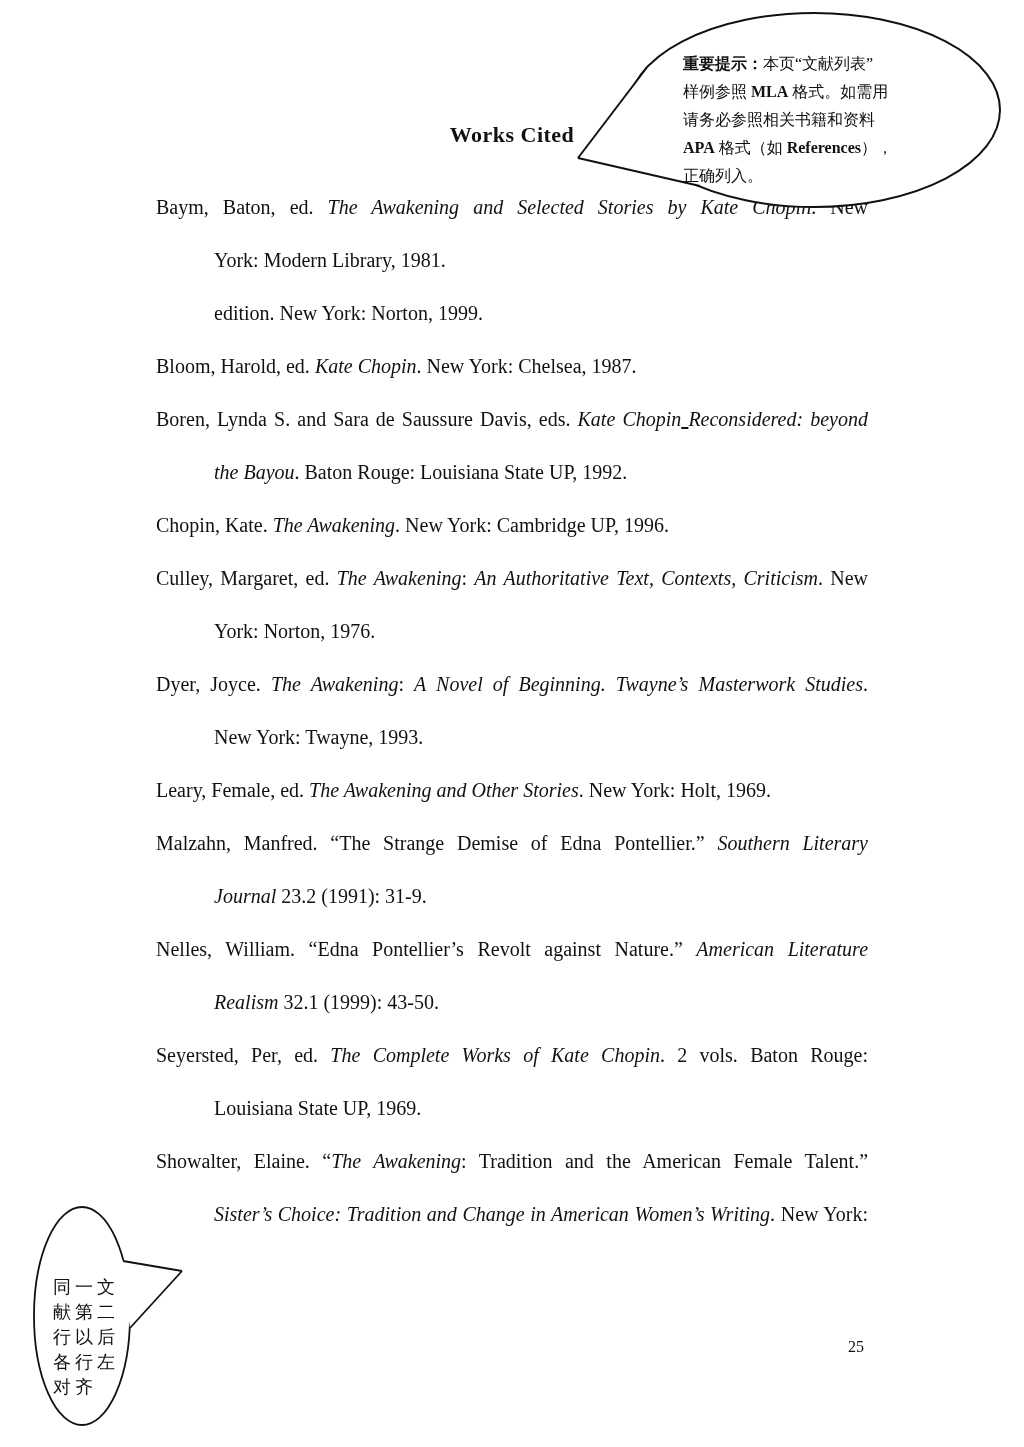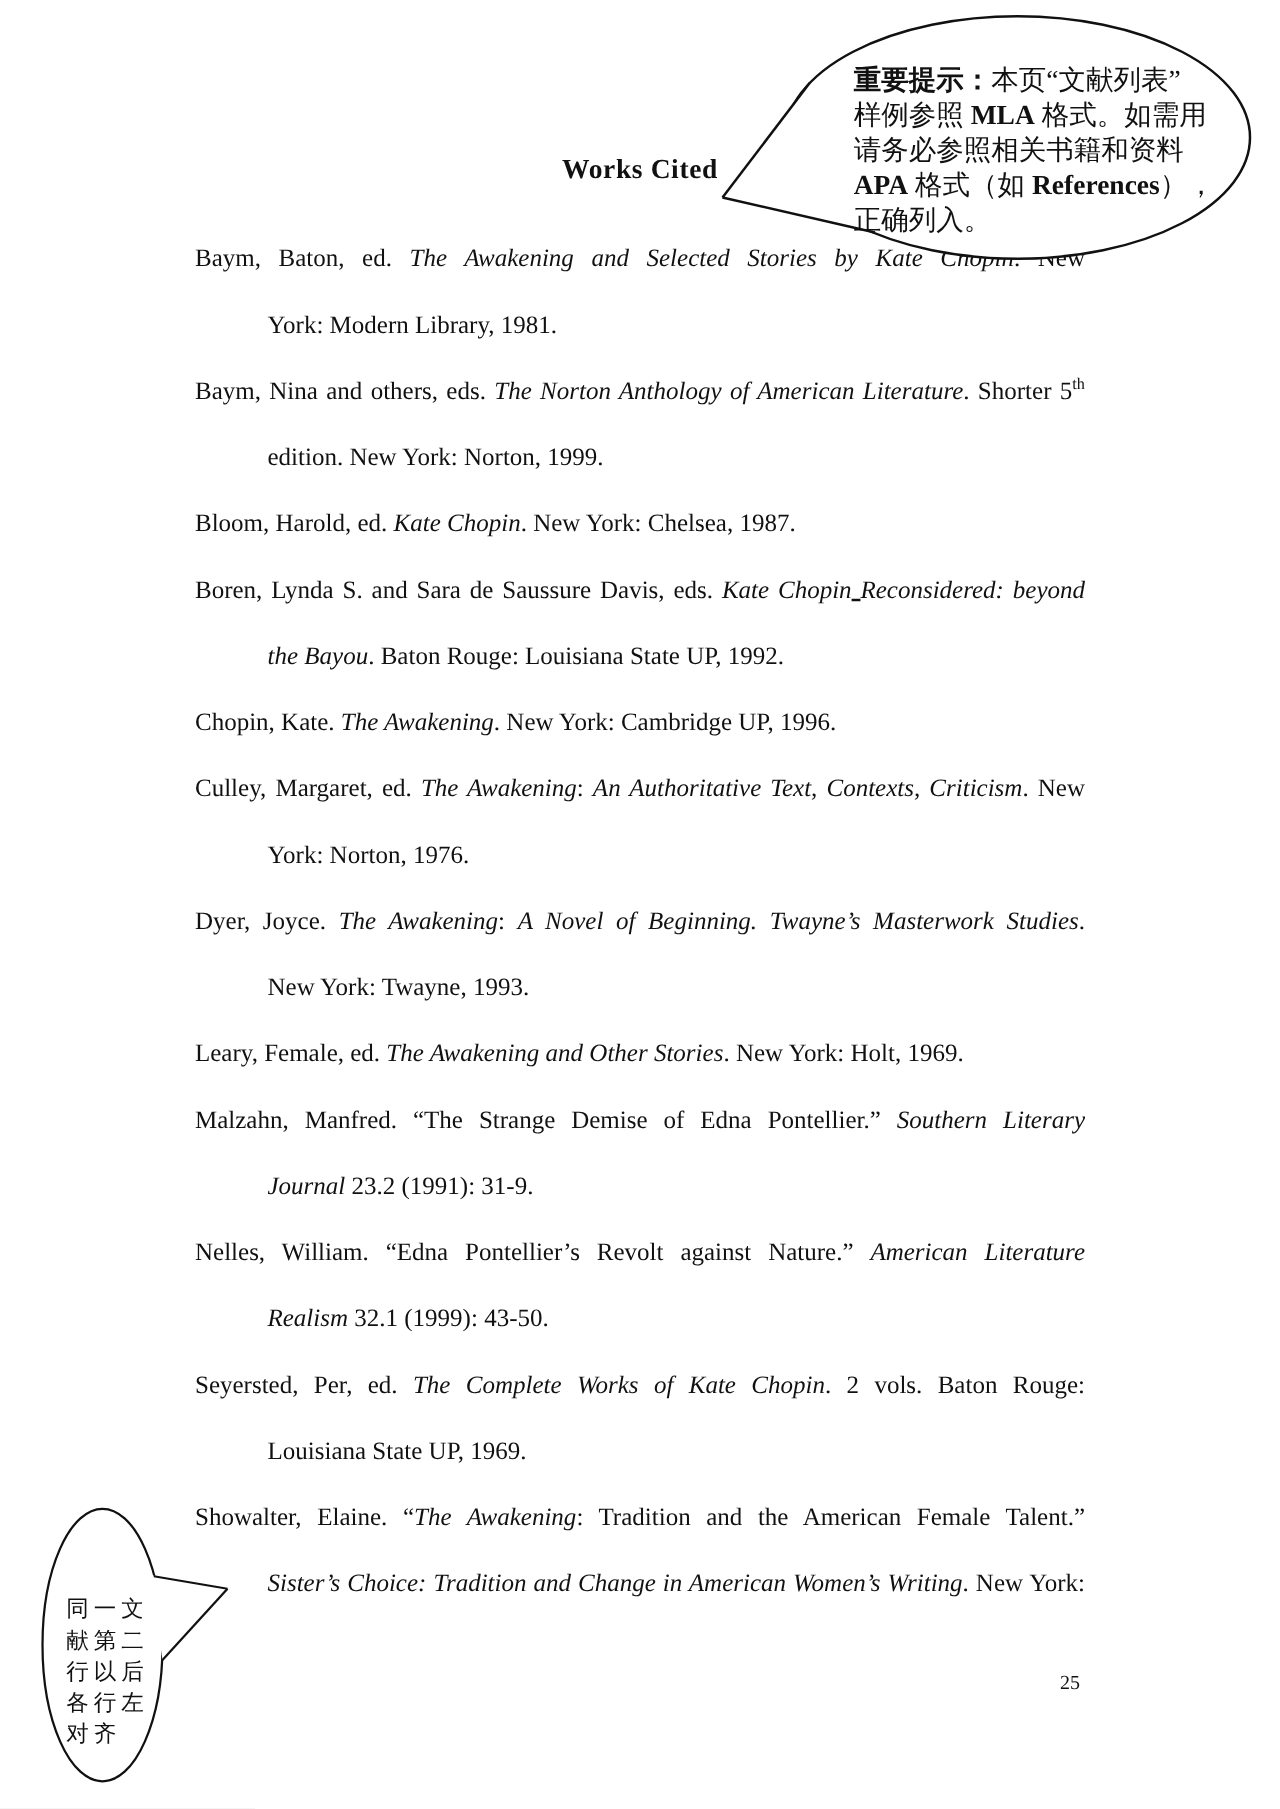--- a/index.html
+++ b/index.html
@@ -37,21 +37,21 @@
     content:"";display:inline-block;width:100%;height:0;line-height:0;vertical-align:top;
   }
   .cite-line.indent{padding-left:58px;}
   .it{font-style:italic;}
   .bd{font-weight:bold;}
   .sup{font-size:13px;vertical-align:super;line-height:0;}
   .ul{text-decoration:underline;}
   .bubble-svg{position:absolute;pointer-events:none;}
   .bubble-top-text{
     position:absolute;left:683px;top:50px;width:310px;
-    font-size:22px;line-height:28px;
+    font-size:16px;line-height:28px;
     font-family:"Liberation Serif","DejaVu Sans",sans-serif;
   }
   .bubble-bottom-text{
     position:absolute;left:53px;top:1245px;width:90px;
     font-size:18px;line-height:25px;letter-spacing:4px;
     font-family:"Liberation Serif","DejaVu Sans",sans-serif;
     margin-top:30px;
   }
   .page-number{
     position:absolute;left:848px;top:1338px;
@@ -61,21 +61,20 @@
 </head>
 <body>
 
 <div class="page">
 
   <div class="doc-title">Works Cited</div>
 
   <div class="citations" id="citations">
       <div class="cite-line justify"><span>Baym, Baton, ed. </span><span class="it">The Awakening and Selected Stories by Kate Chopin</span><span>. New</span></div>
       <div class="cite-line indent"><span>York: Modern Library, 1981.</span></div>
-      <div class="cite-line justify"><span>Baym, Nina and others, eds. </span><span class="it">The Norton Anthology of American Literature</span><span>. Shorter 5</span><span class="sup">th</span></div>
       <div class="cite-line indent"><span>edition. New York: Norton, 1999.</span></div>
       <div class="cite-line"><span>Bloom, Harold, ed. </span><span class="it">Kate Chopin</span><span>. New York: Chelsea, 1987.</span></div>
       <div class="cite-line justify"><span>Boren, Lynda S. and Sara de Saussure Davis, eds. </span><span class="it">Kate Chopin</span><span class="ul">&nbsp;</span><span class="it">Reconsidered: beyond</span></div>
       <div class="cite-line indent"><span class="it">the Bayou</span><span>. Baton Rouge: Louisiana State UP, 1992.</span></div>
       <div class="cite-line"><span>Chopin, Kate. </span><span class="it">The Awakening</span><span>. New York: Cambridge UP, 1996.</span></div>
       <div class="cite-line justify"><span>Culley, Margaret, ed. </span><span class="it">The Awakening</span><span>: </span><span class="it">An Authoritative Text, Contexts, Criticism</span><span>. New</span></div>
       <div class="cite-line indent"><span>York: Norton, 1976.</span></div>
       <div class="cite-line justify"><span>Dyer, Joyce. </span><span class="it">The Awakening</span><span>: </span><span class="it">A Novel of Beginning. Twayne’s Masterwork Studies</span><span>.</span></div>
       <div class="cite-line indent"><span>New York: Twayne, 1993.</span></div>
       <div class="cite-line"><span>Leary, Female, ed. </span><span class="it">The Awakening and Other Stories</span><span>. New York: Holt, 1969.</span></div>

